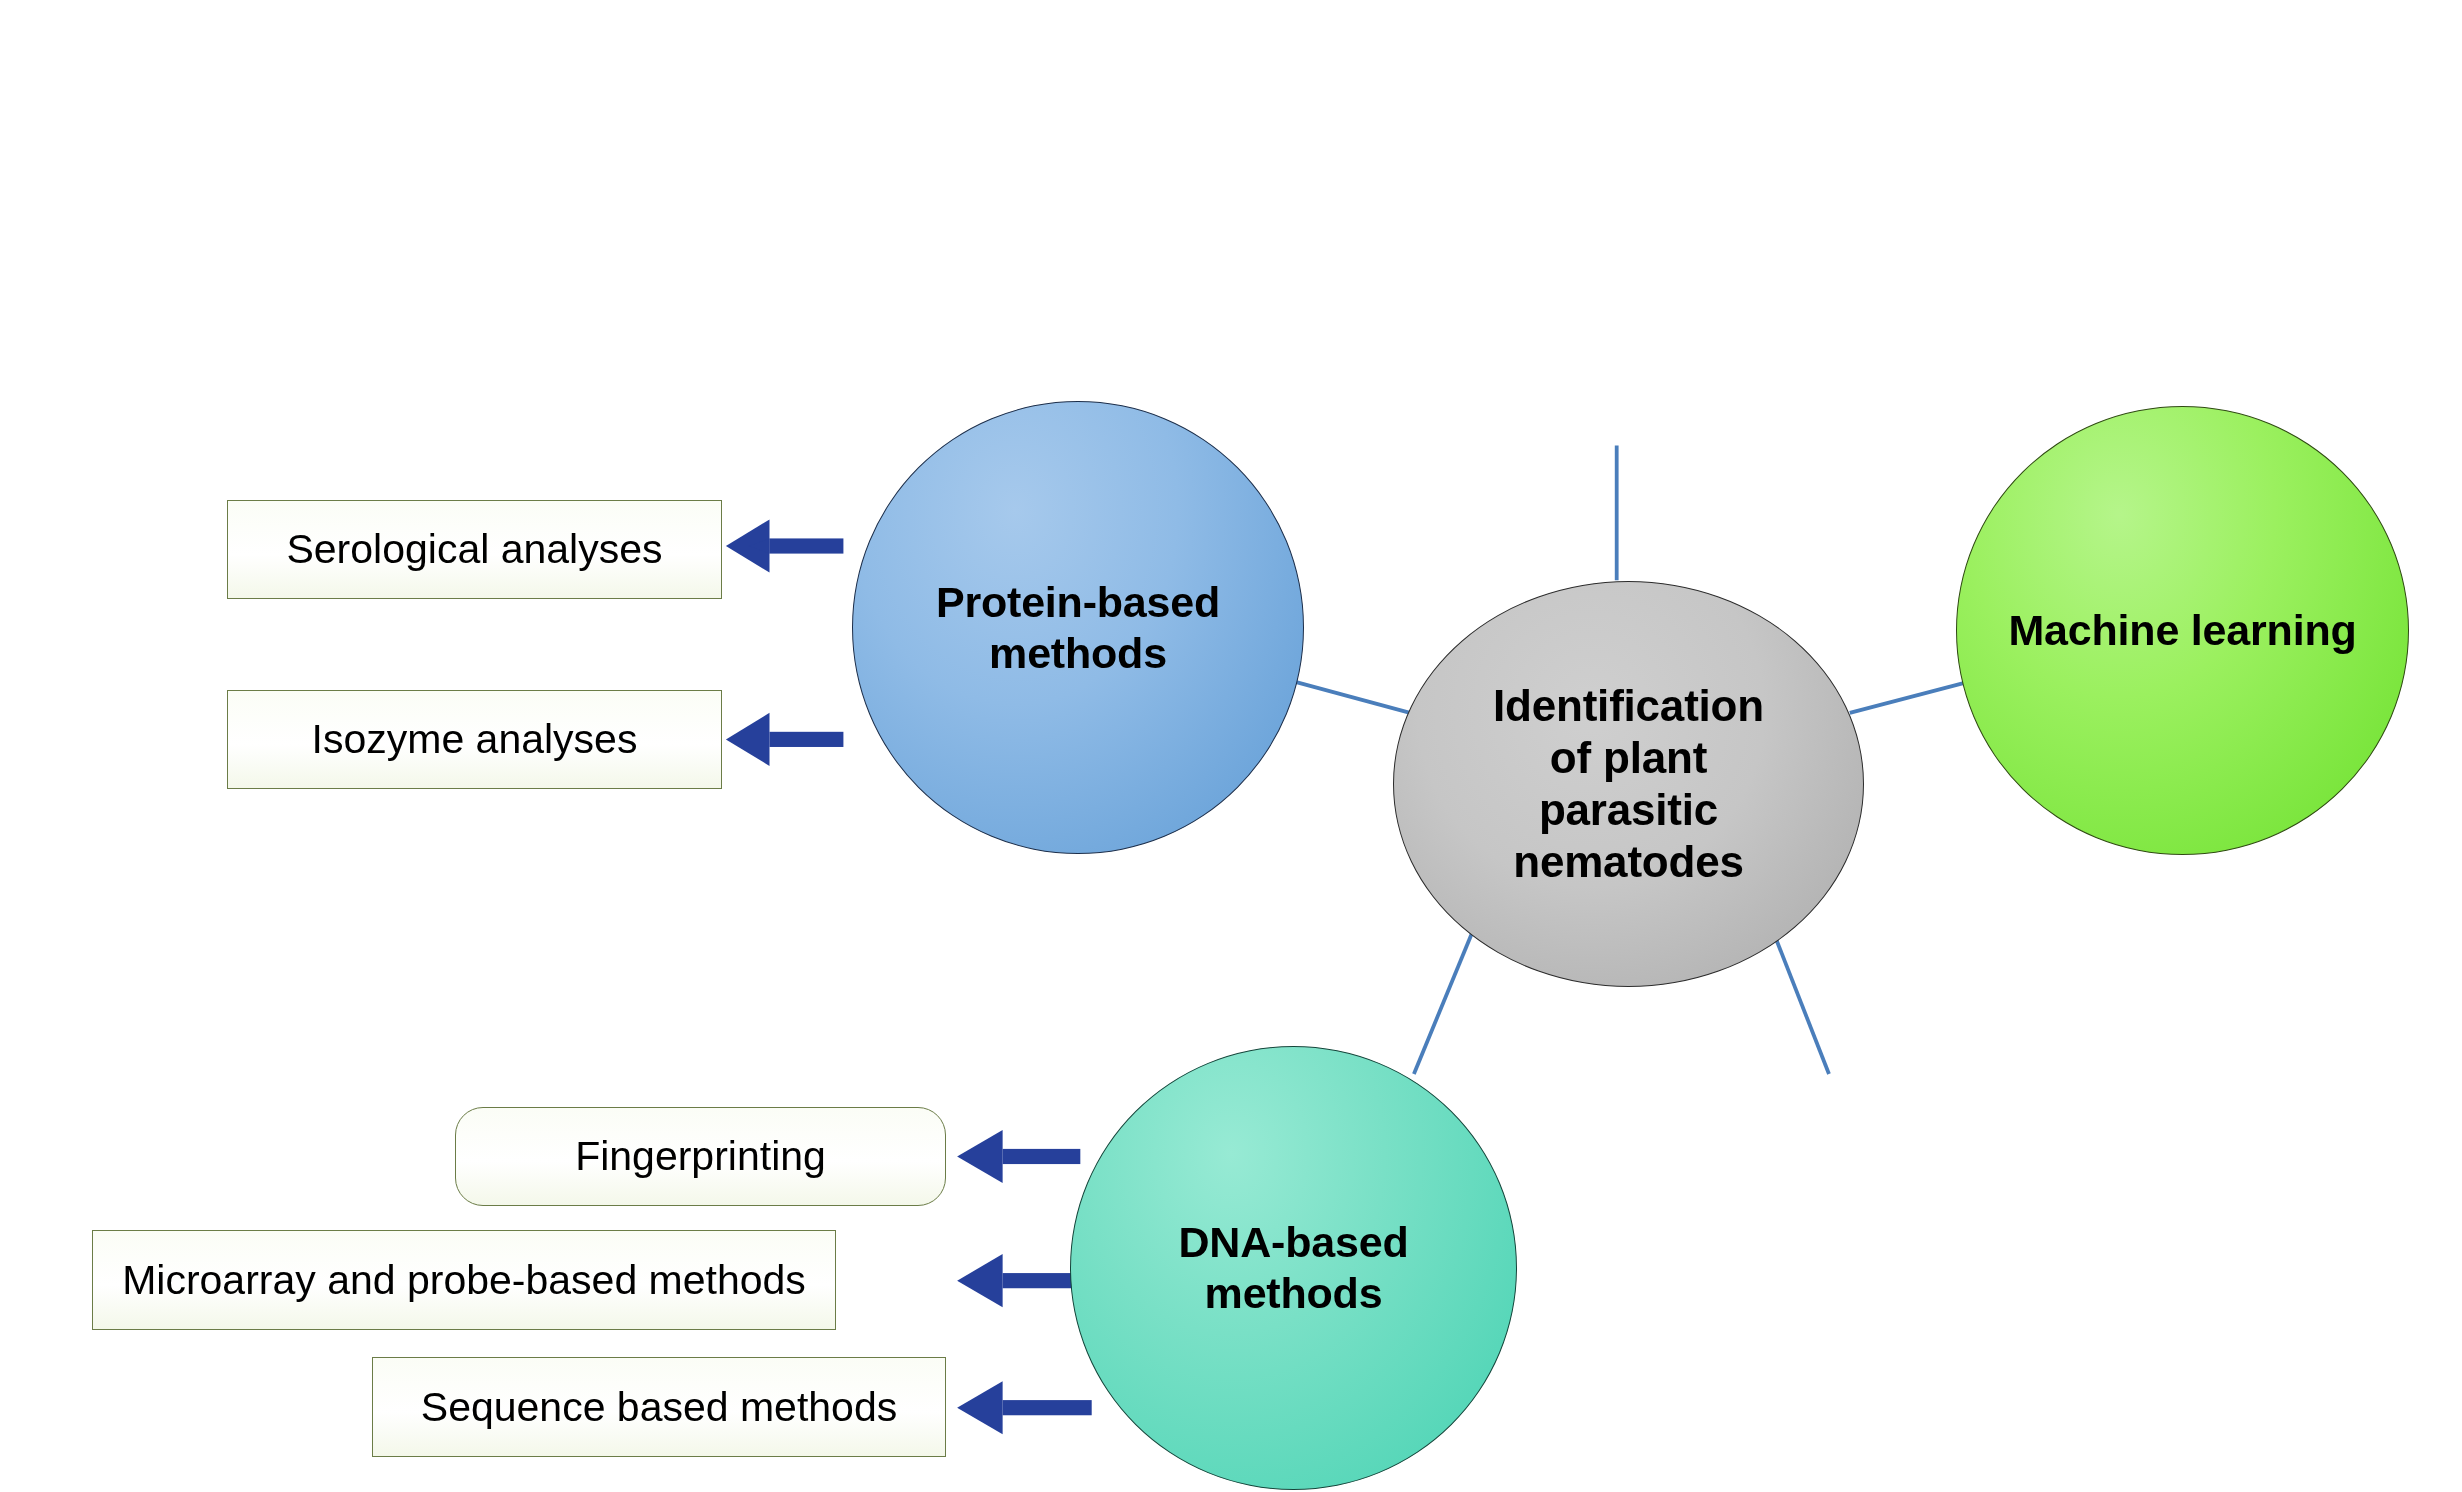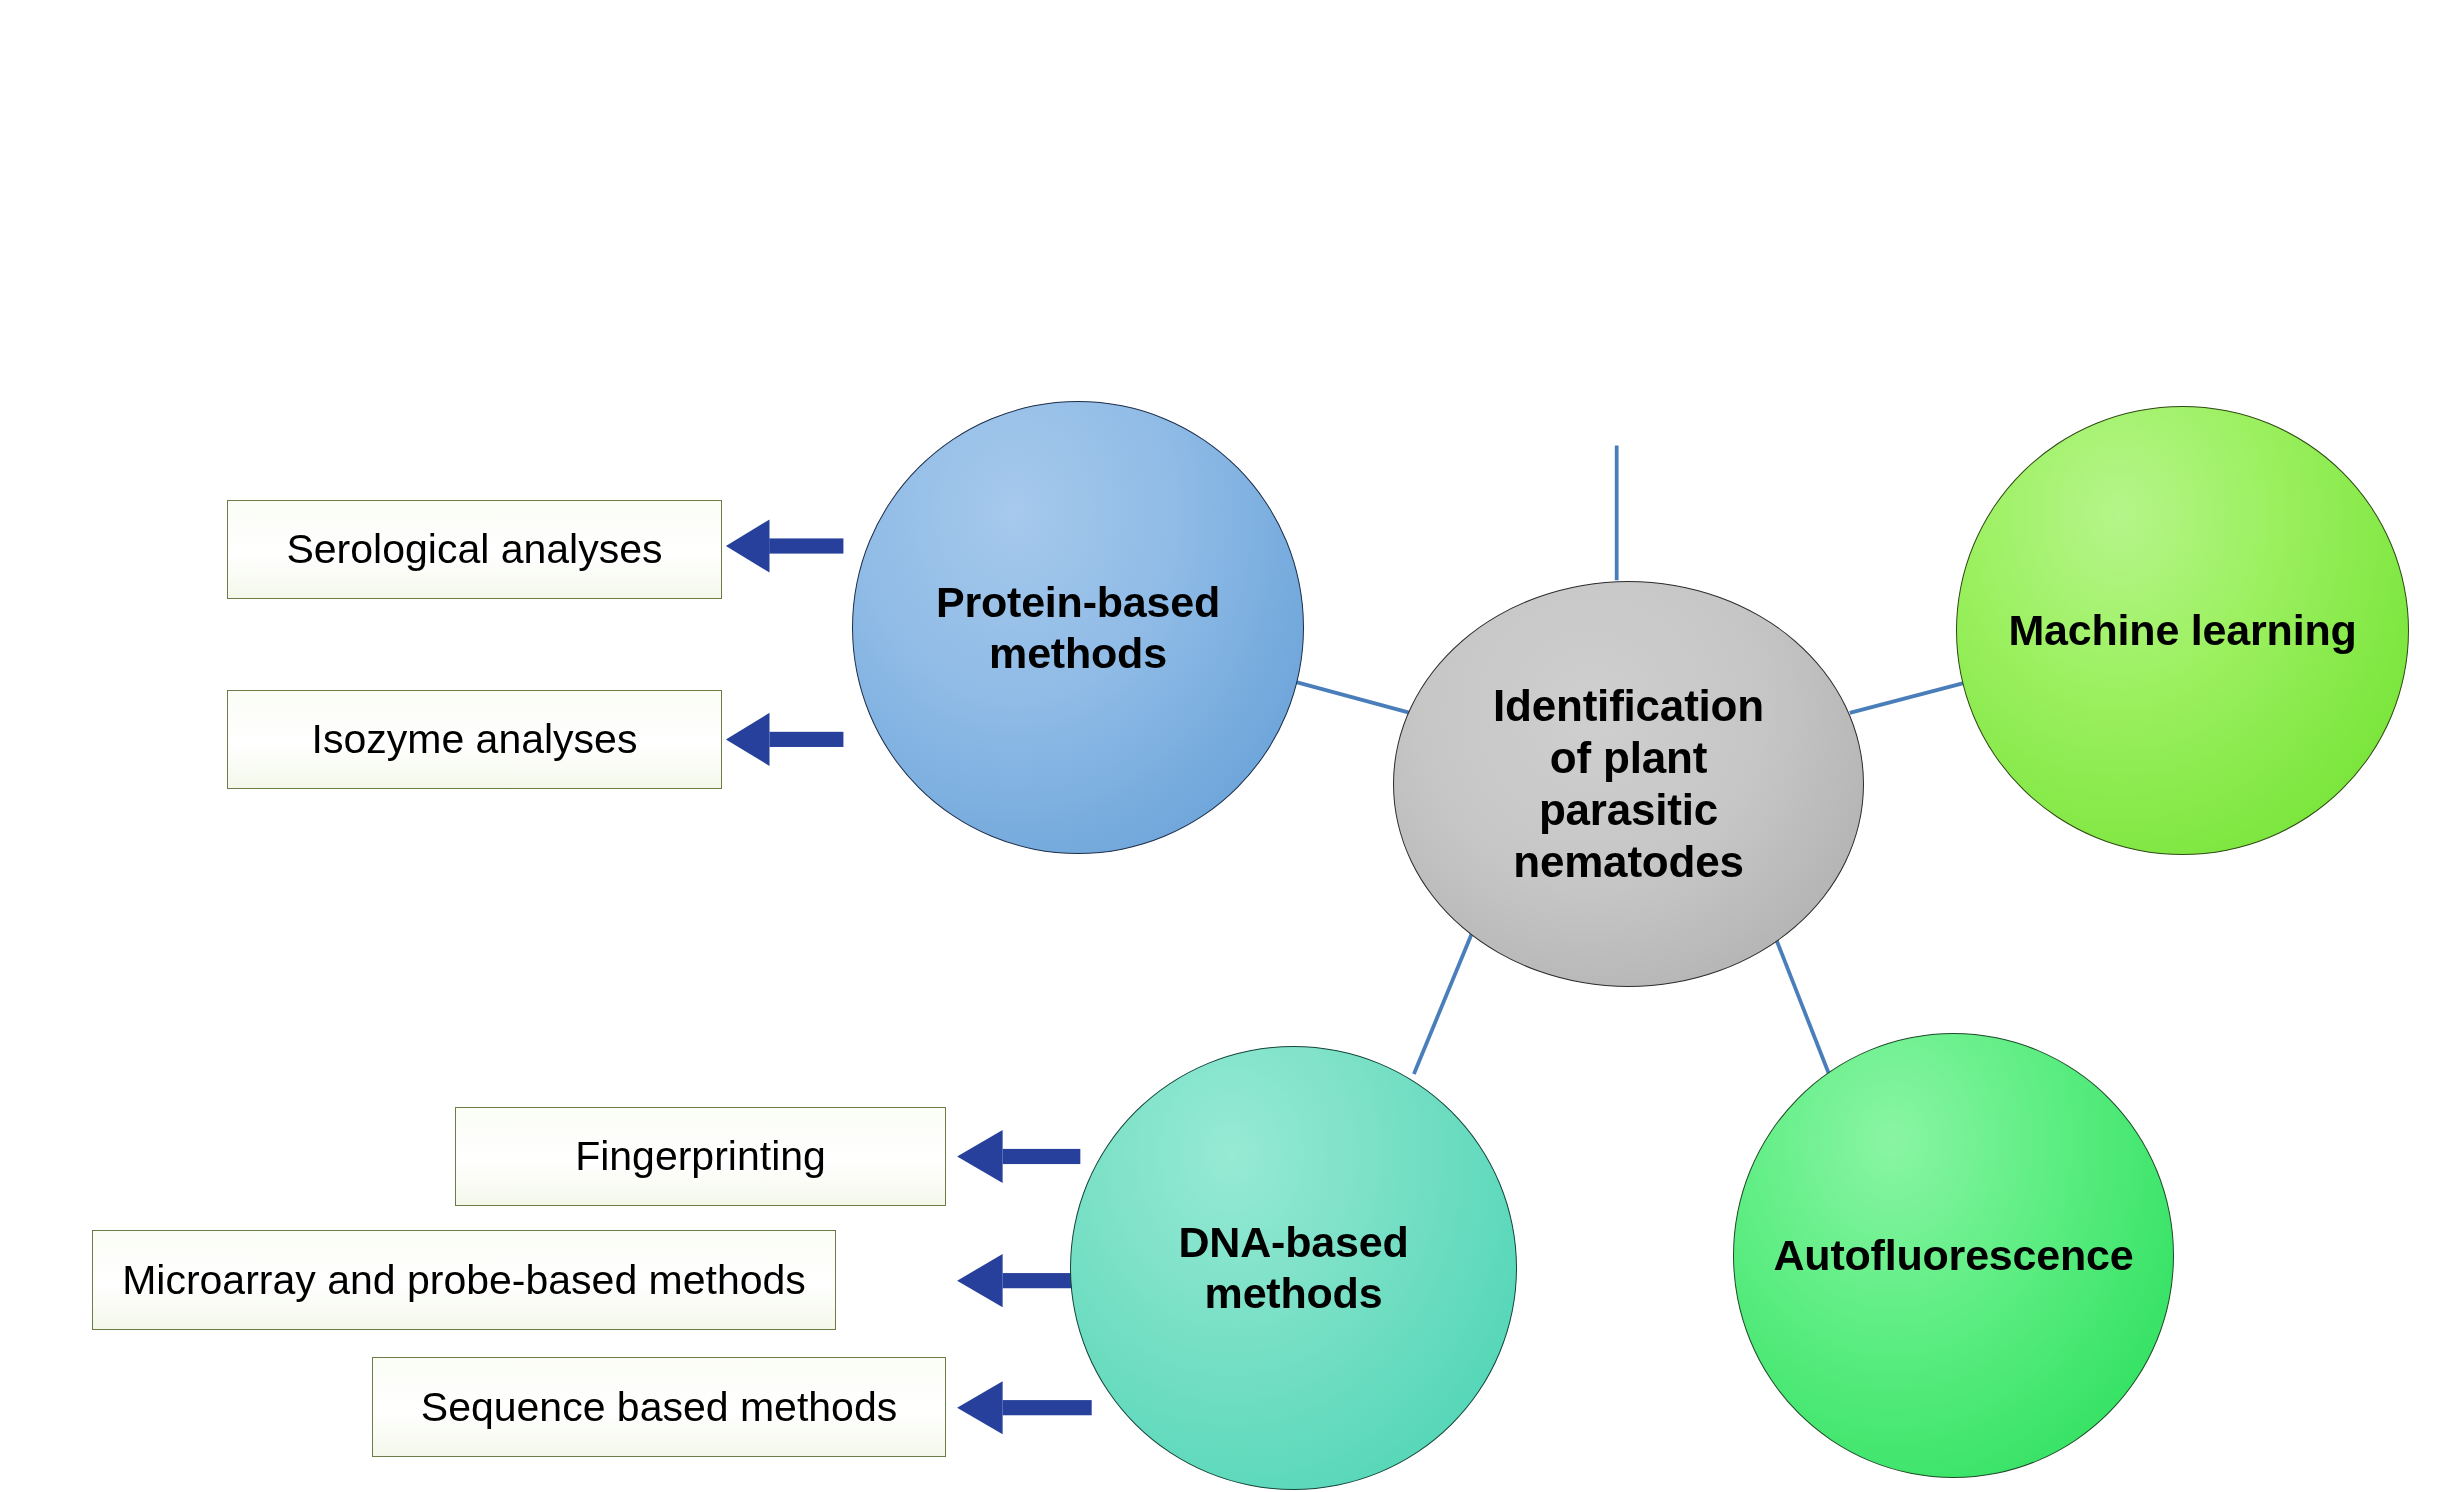--- a/index.html
+++ b/index.html
@@ -96,21 +96,21 @@
     align-items: center;
     justify-content: center;
     font-size: 41px;
     color: #000000;
     text-align: center;
   }
   .leafbox span { padding: 0 15px; }
 
   .box-sero  { left: 227px;  top: 500px;  width: 495px; height: 99px; }
   .box-iso   { left: 227px;  top: 690px;  width: 495px; height: 99px; }
-  .box-fing  { left: 455px;  top: 1107px; width: 491px; height: 99px; }
+  .box-fing  { left: 455px;  top: 1107px; width: 491px; height: 99px; border-radius: 28px; }
   .box-micro { left: 92px;   top: 1230px; width: 744px; height: 100px; text-align: center; }
   .box-seq   { left: 372px;  top: 1357px; width: 574px; height: 100px; }
 
   .arrows { position: absolute; left: 0; top: 0; width: 2462px; height: 1493px; z-index: 2; }
 </style>
 </head>
 <body>
 
 <div id="canvas">
 
@@ -157,23 +157,20 @@
 
   <div class="node node-hub">
     <span class="node-label"><span>Identification</span><br><span>of plant</span><br><span>parasitic</span><br><span>nematodes</span></span>
   </div>
 
 
   <div class="node node-ml">
     <span class="node-label">Machine learning</span>
   </div>
 
-  <div class="node node-auto">
-    <span class="node-label">Autofluorescence</span>
-  </div>
 
   <div class="node node-dna">
     <span class="node-label"><span>DNA-based</span><br><span>methods</span></span>
   </div>
 
   <div class="node node-protein">
     <span class="node-label"><span>Protein-based</span><br><span>methods</span></span>
   </div>
 
   <div class="leafbox box-sero">

